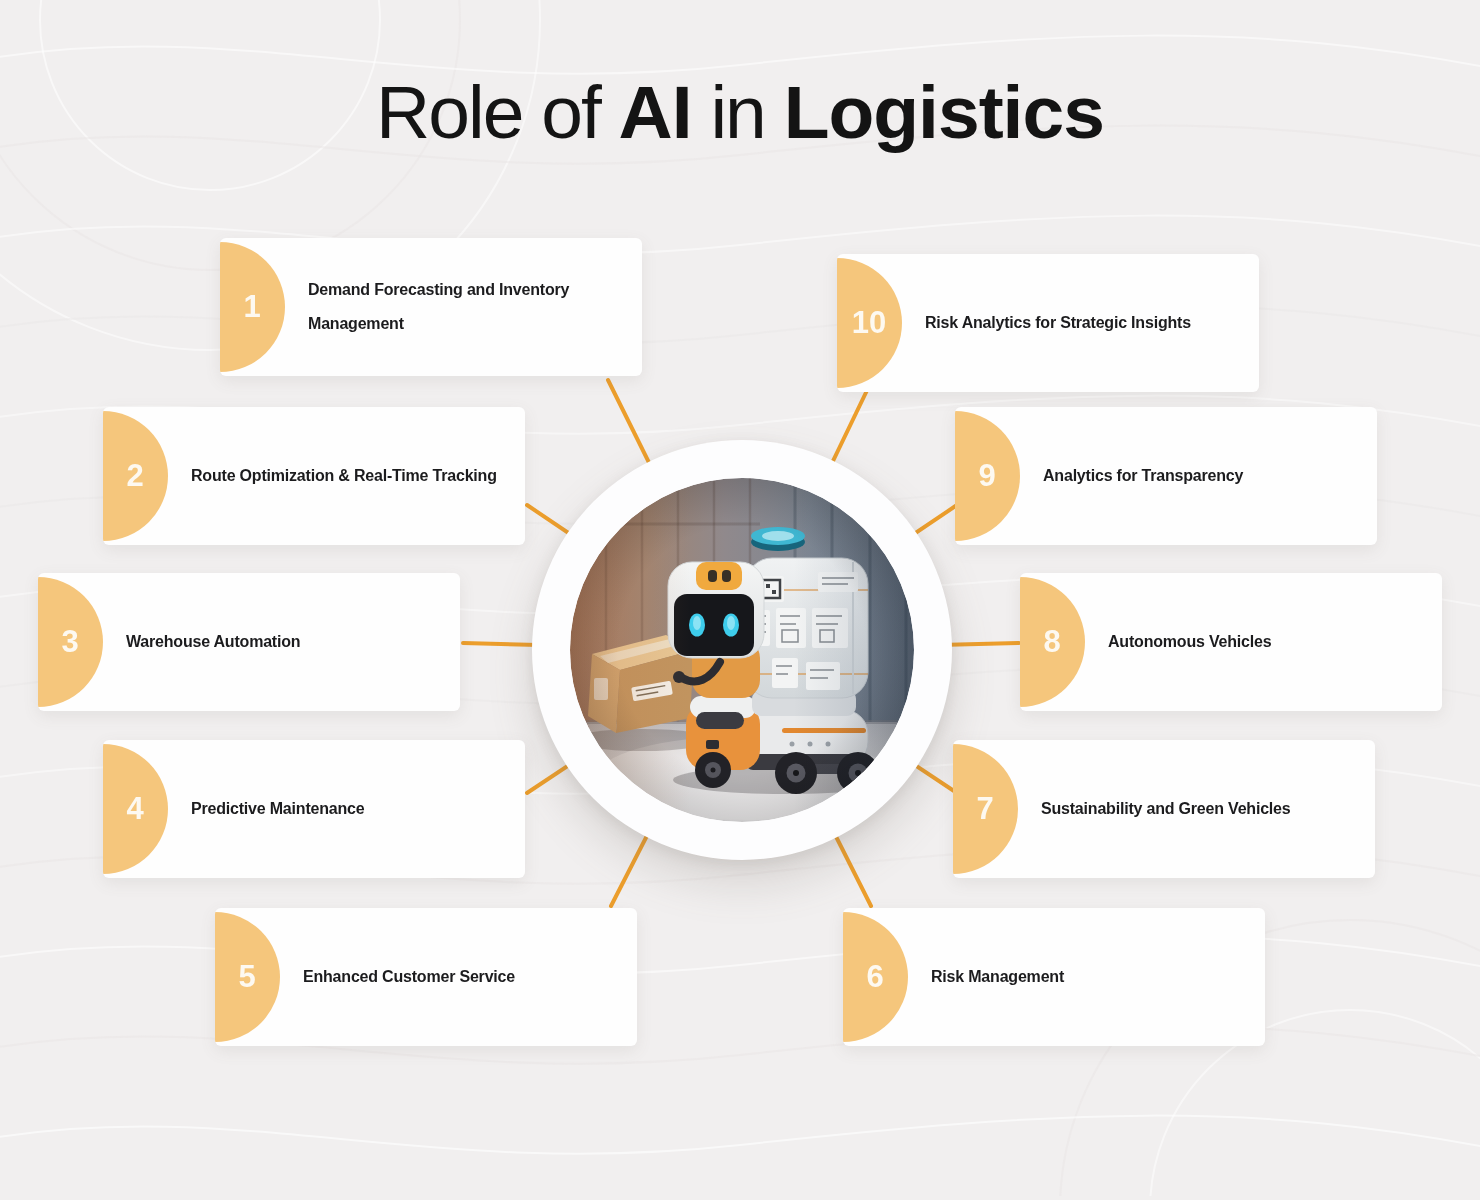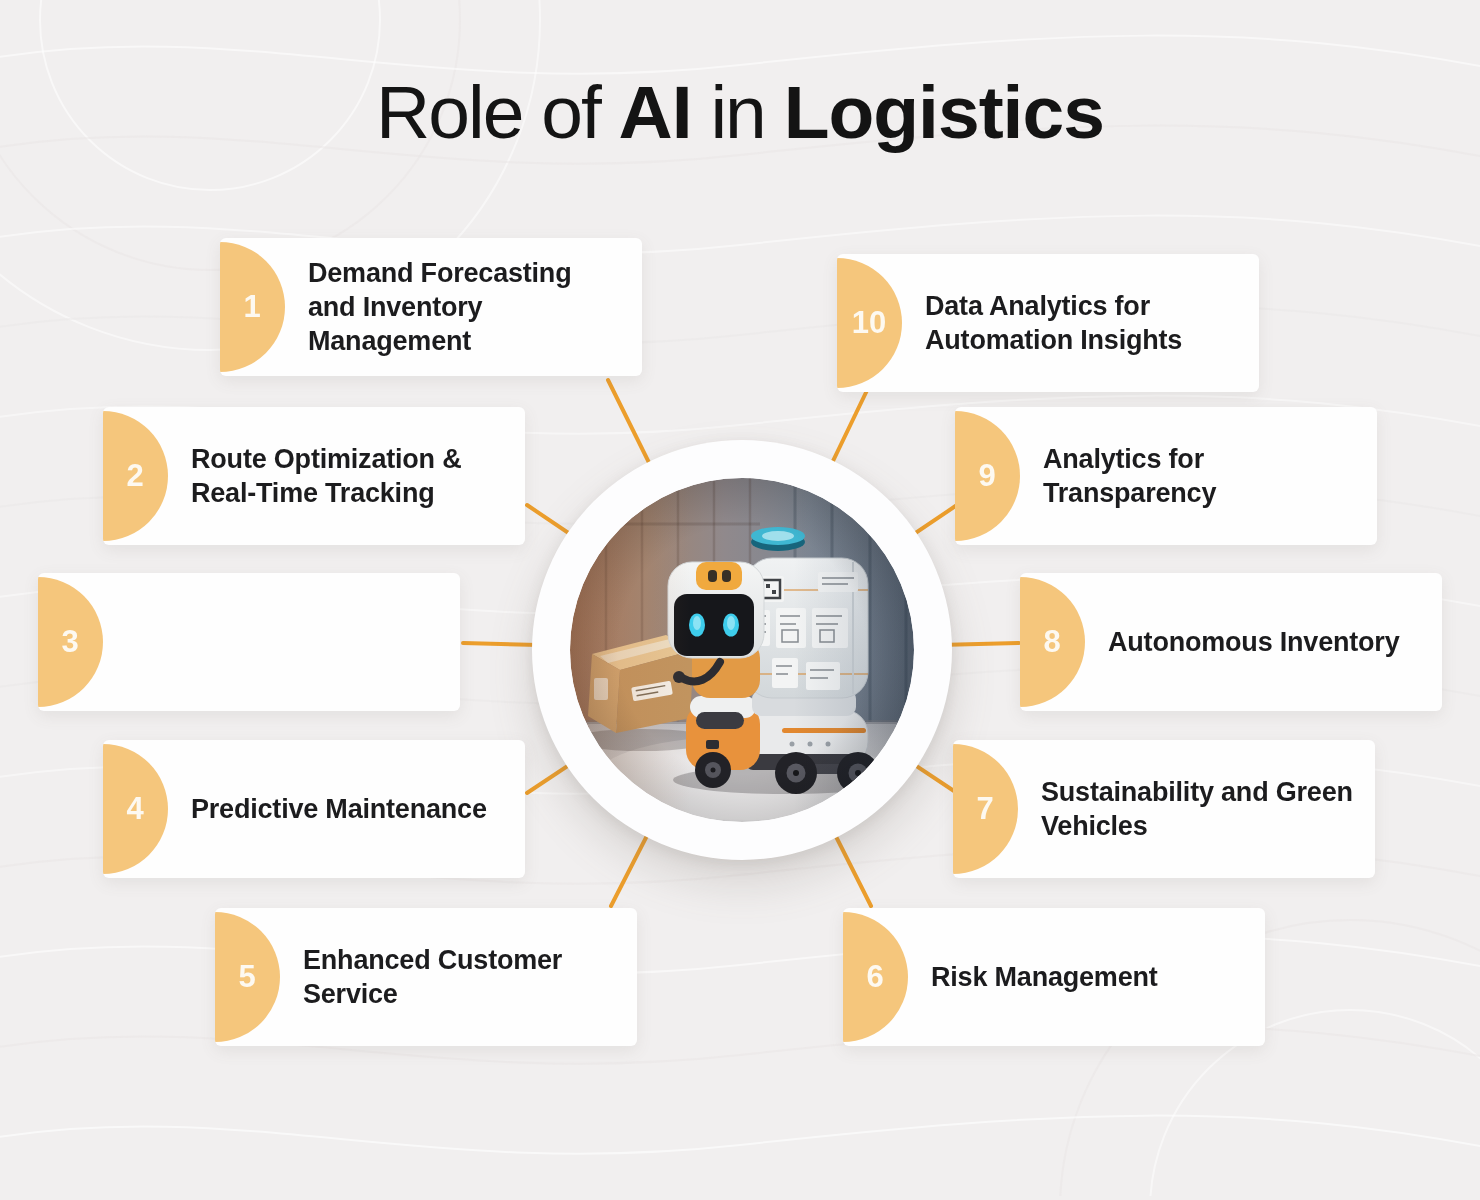--- a/index.html
+++ b/index.html
@@ -34,21 +34,21 @@
     width:130px;height:130px;border-radius:50%;
     background:var(--badge,#f5c67c);
   }
   .badge-num{
     position:absolute;left:0;top:0;width:64px;height:100%;
     display:flex;align-items:center;justify-content:center;
     color:var(--badge-text,#fdf9f1);font-size:31px;font-weight:700;
   }
   .label{
     margin-left:88px;margin-right:12px;max-width:316px;
-    font-size:27px;line-height:34px;font-weight:700;letter-spacing:-0.2px;
+    font-size:16px;line-height:34px;font-weight:700;letter-spacing:-0.2px;
     color:var(--text,#1c1c1e);
   }
   .c1{left:220px;top:238px}
   .c2{left:103px;top:407px}
   .c3{left:38px;top:573px}
   .c4{left:103px;top:740px}
   .c5{left:215px;top:908px}
   .c10{left:837px;top:254px}
   .c9{left:955px;top:407px}
   .c8{left:1020px;top:573px}
@@ -246,46 +246,47 @@
     <span class="label">Demand Forecasting and Inventory Management</span>
   </div>
   <div class="card c2">
     <span class="badge"></span>
     <span class="badge-num">2</span>
     <span class="label">Route Optimization &amp; Real-Time Tracking</span>
   </div>
   <div class="card c3">
     <span class="badge"></span>
     <span class="badge-num">3</span>
+    <span class="label">Warehouse Automation</span>
   </div>
   <div class="card c4">
     <span class="badge"></span>
     <span class="badge-num">4</span>
     <span class="label">Predictive Maintenance</span>
   </div>
   <div class="card c5">
     <span class="badge"></span>
     <span class="badge-num">5</span>
     <span class="label">Enhanced Customer Service</span>
   </div>
 
   <div class="card c10">
     <span class="badge"></span>
     <span class="badge-num">10</span>
-    <span class="label">Data Analytics for Automation Insights</span>
+    <span class="label">Risk Analytics for Strategic Insights</span>
   </div>
   <div class="card c9">
     <span class="badge"></span>
     <span class="badge-num">9</span>
     <span class="label">Analytics for Transparency</span>
   </div>
   <div class="card c8">
     <span class="badge"></span>
     <span class="badge-num">8</span>
-    <span class="label">Autonomous Inventory</span>
+    <span class="label">Autonomous Vehicles</span>
   </div>
   <div class="card c7">
     <span class="badge"></span>
     <span class="badge-num">7</span>
     <span class="label">Sustainability and Green Vehicles</span>
   </div>
   <div class="card c6">
     <span class="badge"></span>
     <span class="badge-num">6</span>
     <span class="label">Risk Management</span>

